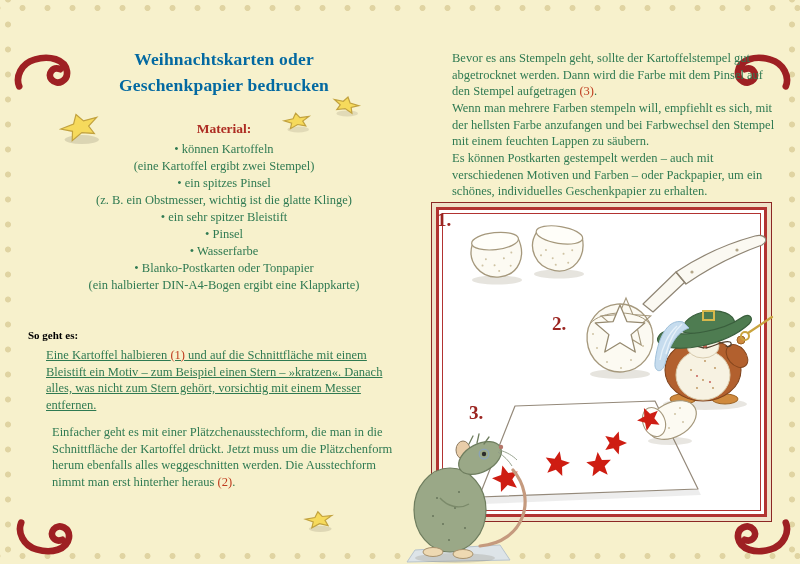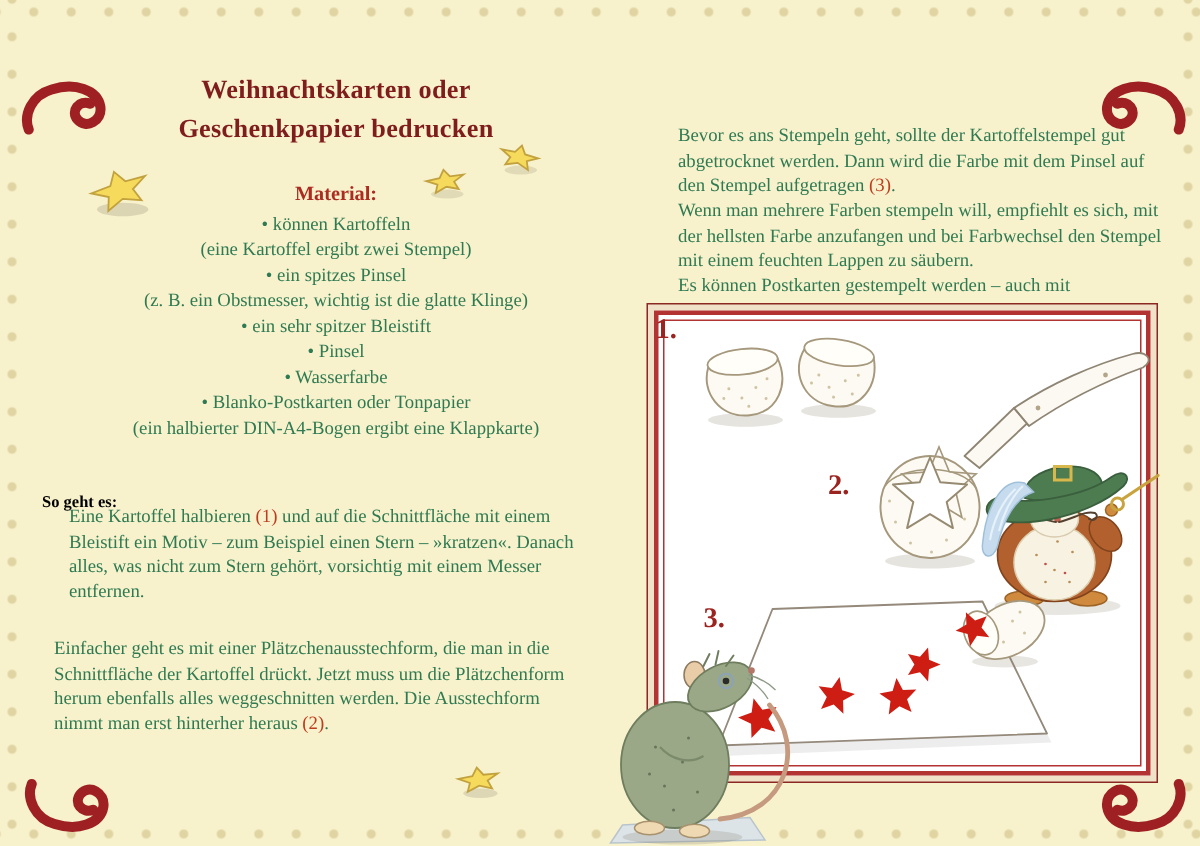--- a/index.html
+++ b/index.html
@@ -23,32 +23,32 @@
   .swirl-tl{left:13px;top:52px;}
   .swirl-tr{right:8px;top:52px;transform:scaleX(-1);}
   .swirl-bl{left:15px;bottom:7px;transform:scaleY(-1);}
   .swirl-br{right:8px;bottom:7px;transform:scale(-1,-1);}
 
   .decor-star{position:absolute;}
   .decor-star svg{display:block;width:100%;height:100%;}
 
   
   .title{position:absolute;left:38px;top:46px;width:372px;text-align:center;
-    color:#7f1d1d;font-weight:bold;font-size:17.5px;line-height:26px;letter-spacing:.2px;}
+    color:#0369a1;font-weight:bold;font-size:17.5px;line-height:26px;letter-spacing:.2px;}
   .mat-head{position:absolute;left:38px;top:121px;width:372px;text-align:center;
     color:#ad2c22;font-weight:bold;font-size:13.5px;}
   .mat-list{position:absolute;left:28px;top:141px;width:392px;text-align:center;
     color:#2f7a52;font-size:12.5px;line-height:17px;}
   .steps-head{position:absolute;left:28px;top:329px;
     color:#000000;font-weight:bold;font-size:11px;}
   .para{position:absolute;color:#2f7a52;font-size:12.5px;line-height:16.5px;margin:0;}
   .para .red, .redref{color:#bf3c1e;}
-  .lpara1{left:46px;top:336px;width:356px;}
-  .lpara2{left:36px;top:424px;width:356px;}
-  .rpara{left:452px;width:330px;margin-top:32px;}
+  .lpara1{left:46px;top:347px;width:356px;text-decoration:underline;}
+  .lpara2{left:52px;top:424px;width:356px;}
+  .rpara{left:452px;width:330px;}
   .rpara1{top:50px;} .rpara2{top:100px;} .rpara3{top:150px;}
 
   
   .frame{position:absolute;left:431px;top:202px;width:341px;height:320px;
     box-sizing:border-box;border:1px solid #8c2824;background:#efe2c9;padding:4px;z-index:1;}
   .frame-band{box-sizing:border-box;width:100%;height:100%;border:3px solid #b23331;background:#fff;padding:3px;}
   .frame-inner{box-sizing:border-box;width:100%;height:100%;border:1px solid #b23331;background:#ffffff;}
 
   .fig-svg{position:absolute;left:385px;top:198px;width:400px;height:366px;z-index:5;pointer-events:none;}
   .step-label{position:absolute;z-index:7;color:#9b2420;font-weight:bold;font-size:19px;font-family:"Liberation Serif",serif;}

